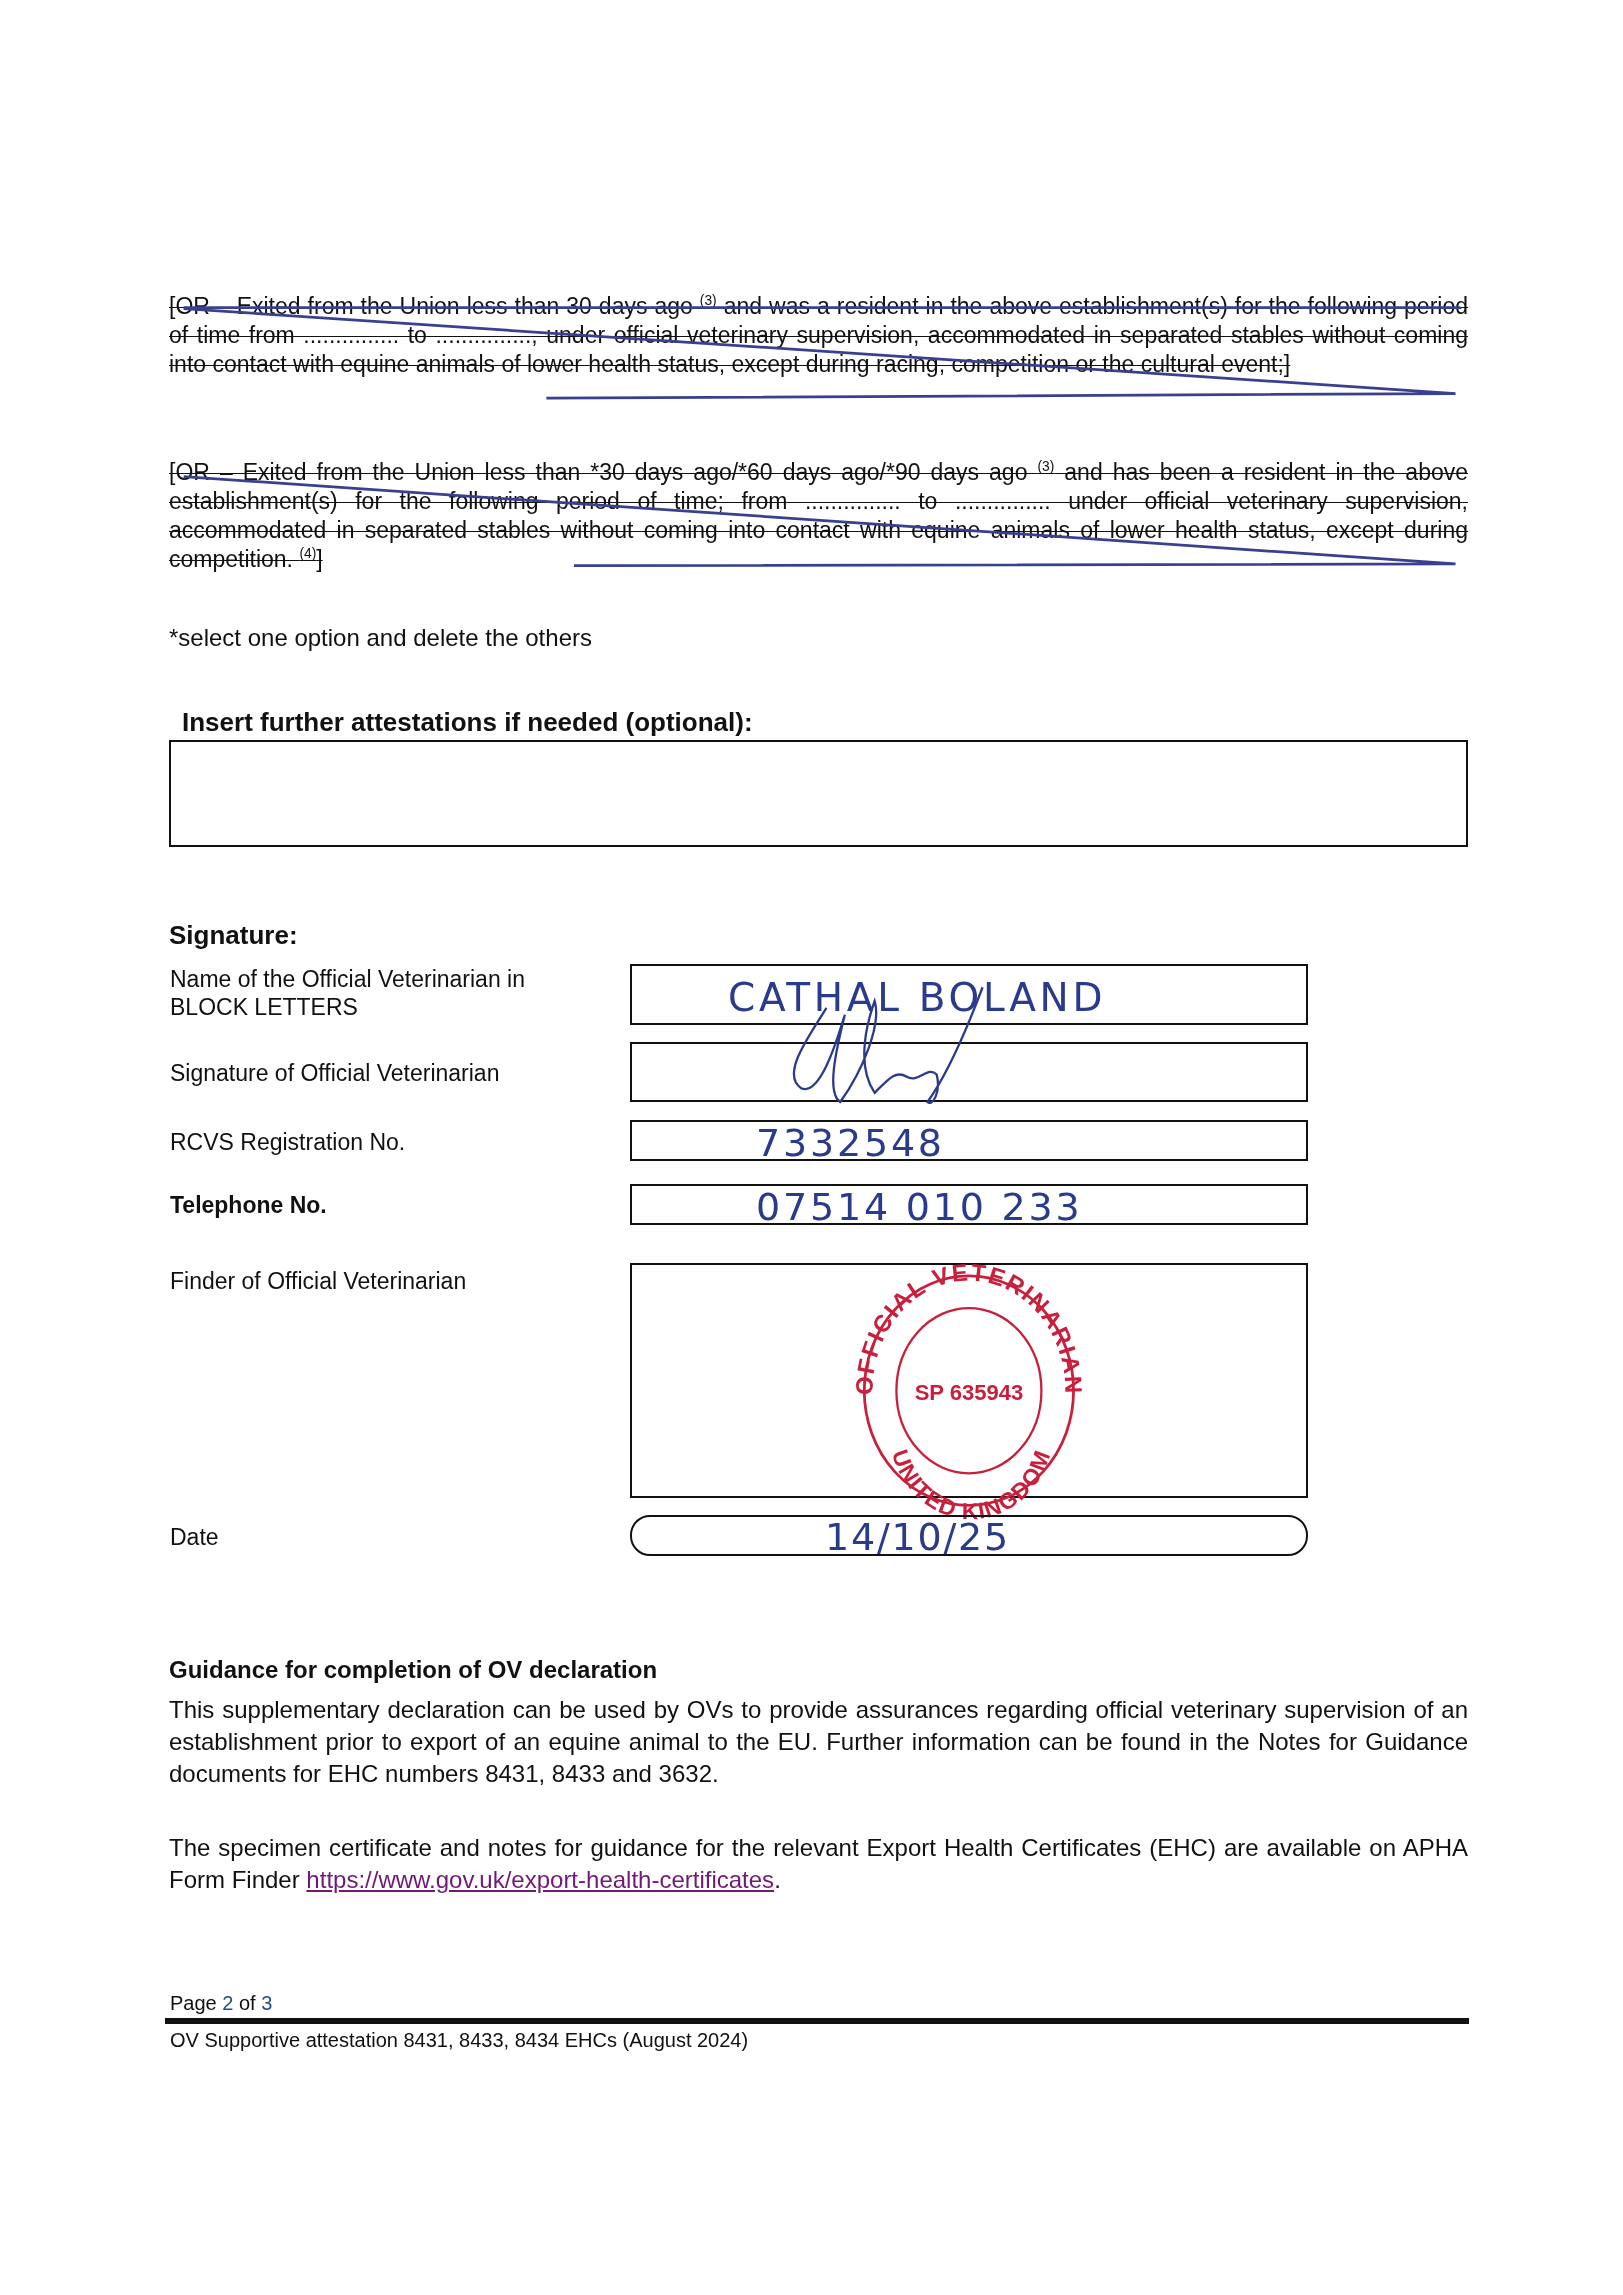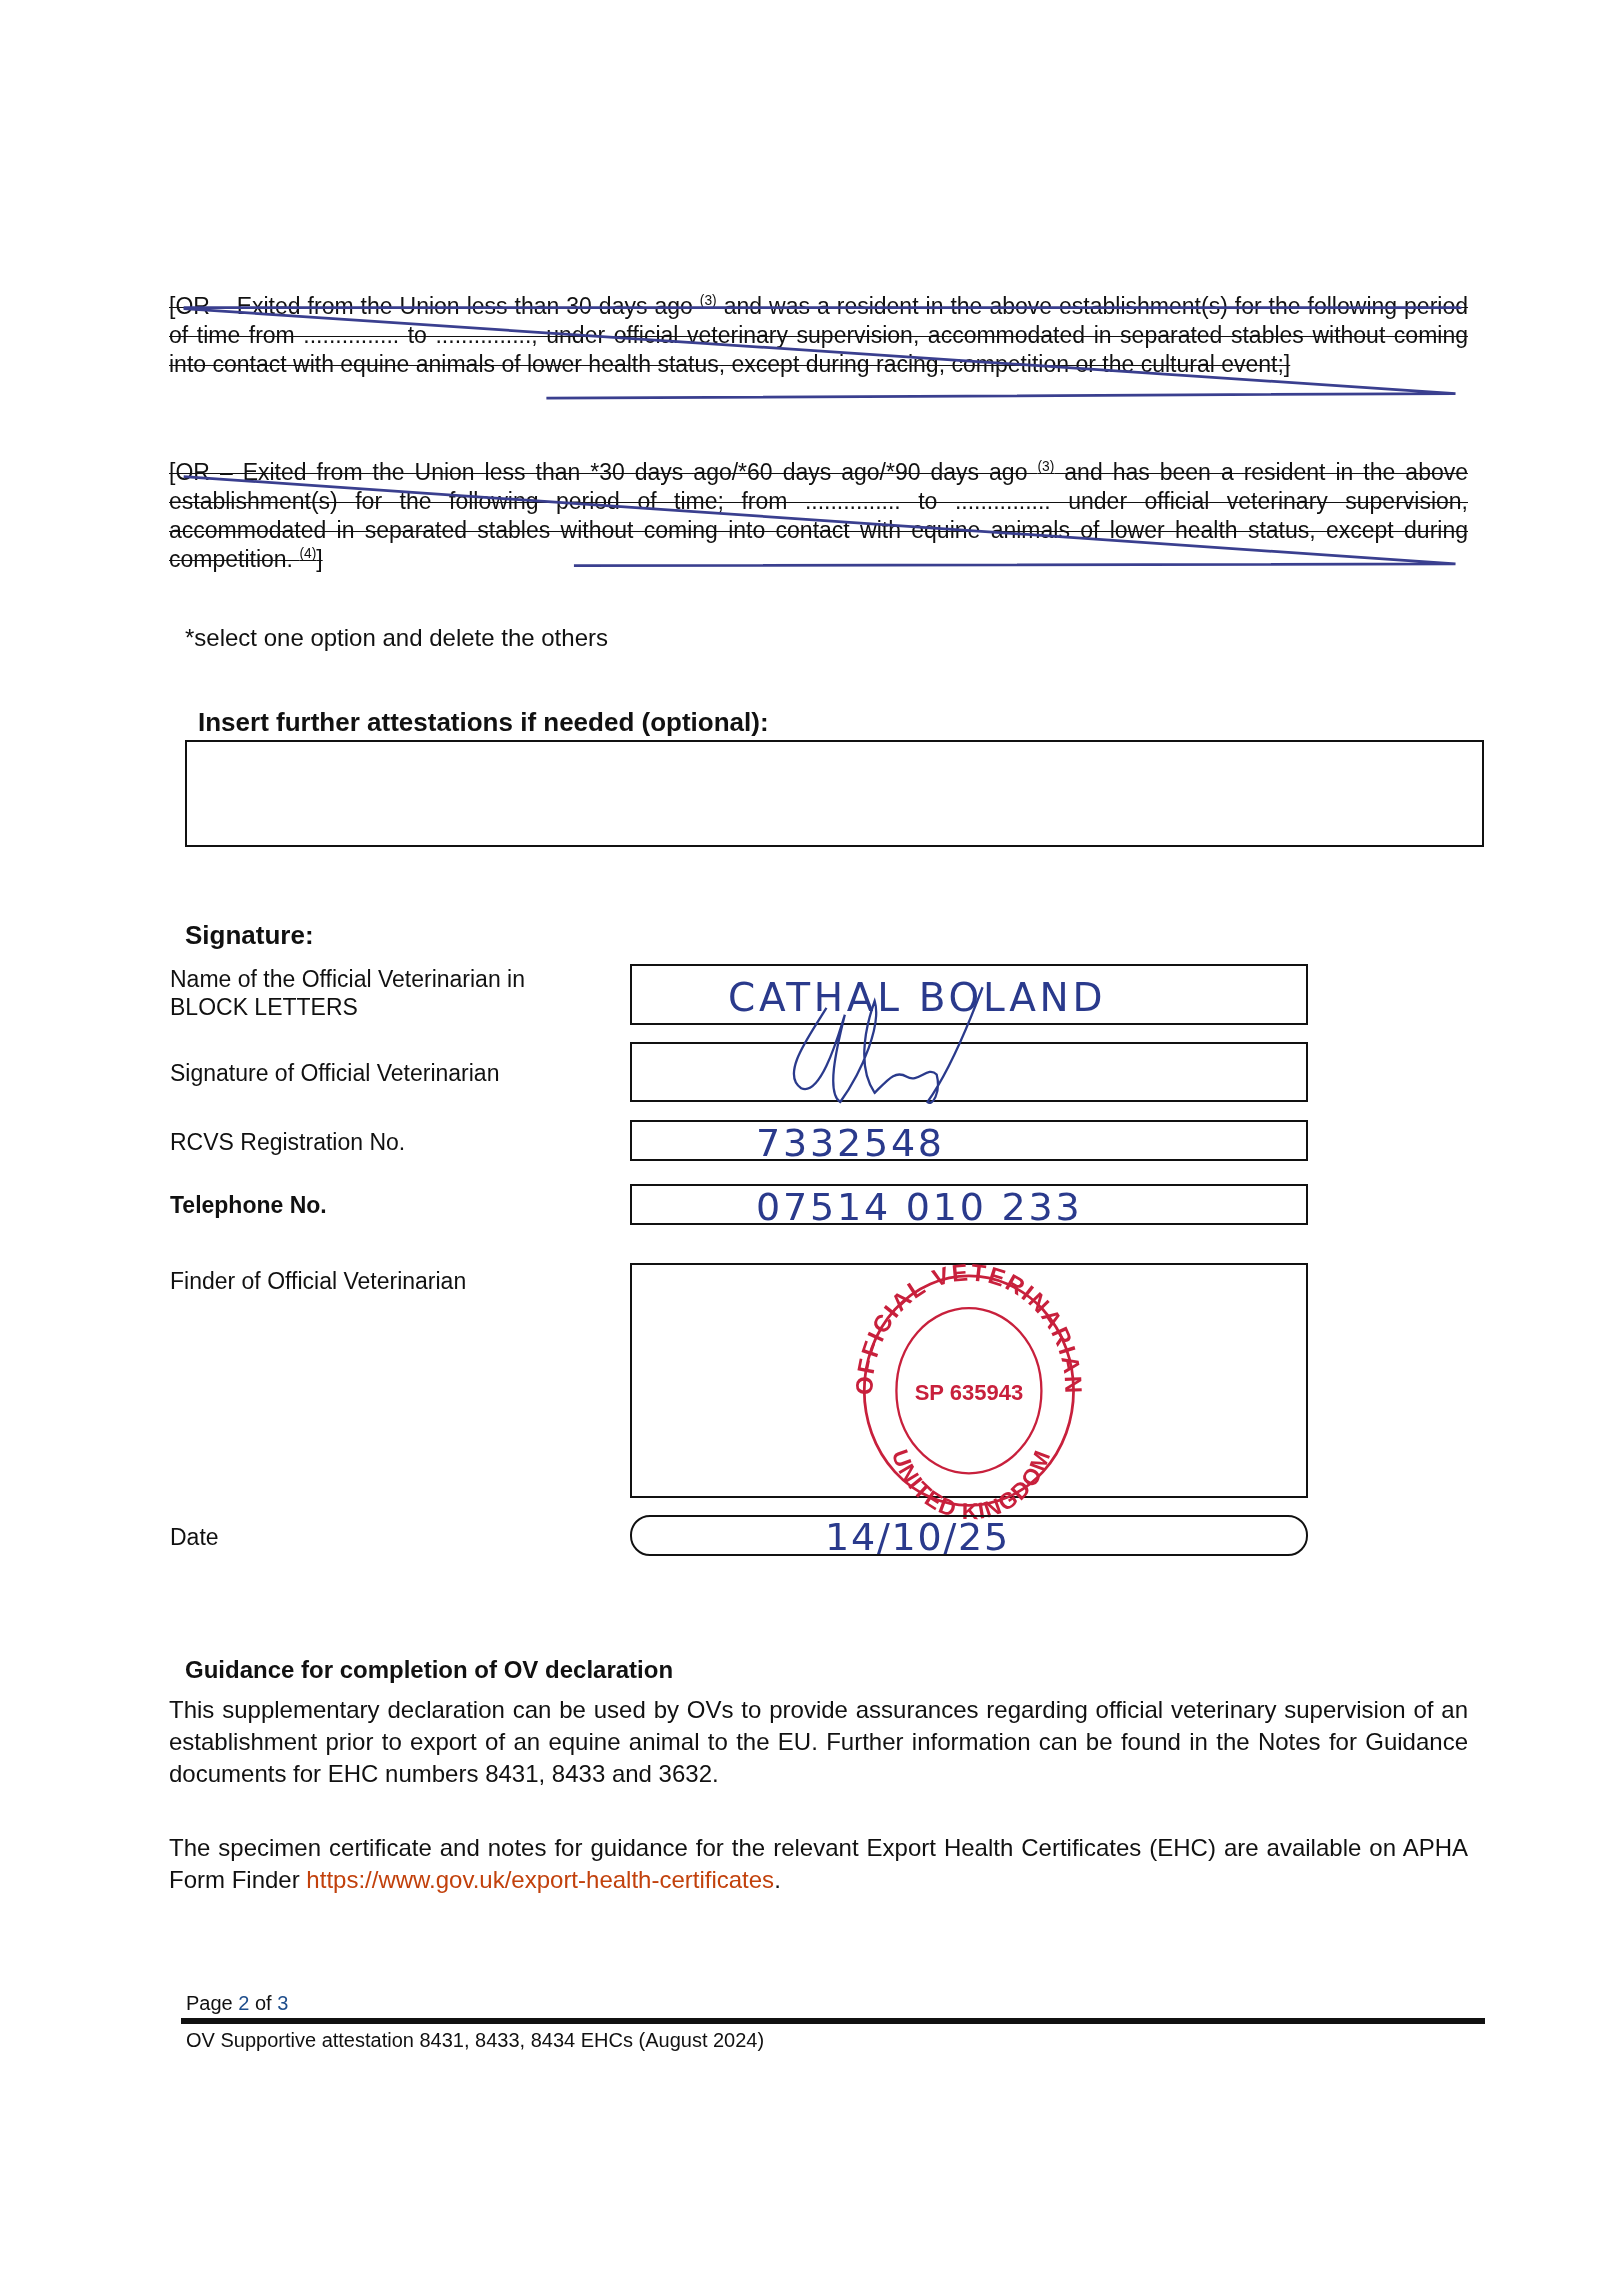--- a/index.html
+++ b/index.html
@@ -1,26 +1,26 @@
 <!DOCTYPE html>
 <html style="font-size:7.3px"><head>
 <meta charset="utf-8">
 <style>
   html, body { margin: 0; padding: 0; background: #ffffff; }
   body { width: 1624px; height: 2295px; position: relative; overflow: hidden;
          font-family: "Liberation Sans", sans-serif; color: #111; }
-  .abs { position: absolute; margin-left: 16px; }
+  .abs { position: absolute; }
   .para { position: absolute; left: 169px; width: 1299px; font-size: 23px; line-height: 29px; text-align: justify; }
   .strike { text-decoration: line-through; text-decoration-thickness: 1.4px; }
   sup { font-size: 13.8px; line-height: 0; vertical-align: super; }
   .label { position: absolute; left: 170px; font-size: 23px; line-height: 27.5px; }
   .box { position: absolute; left: 630px; width: 678px; border: 2.3px solid #111; box-sizing: border-box; }
   .hand { position: absolute; font-family: "DejaVu Sans", sans-serif; color: #2a3a8c; font-weight: normal; }
   .bold { font-weight: bold; }
-  .link { color: #c2410c; }
+  .link { color: #701a75; text-decoration: underline; }
   .blue { color: #1f4e8c; }
   svg { position: absolute; overflow: visible; }
 </style>
 </head>
 <body>
 
 <div class="para strike" style="top:292px;">
   <span>[OR – Exited from the Union less than 30 days ago </span><sup>(3)</sup><span> and was a resident in the above establishment(s) for the following period of time from ............... to ..............., under official veterinary supervision, accommodated in separated stables without coming into contact with equine animals of lower health status, except during racing, competition or the cultural event;]</span>
 </div>
 <svg style="left:0;top:0;" width="1624" height="597" viewBox="0 0 3537 1300">

